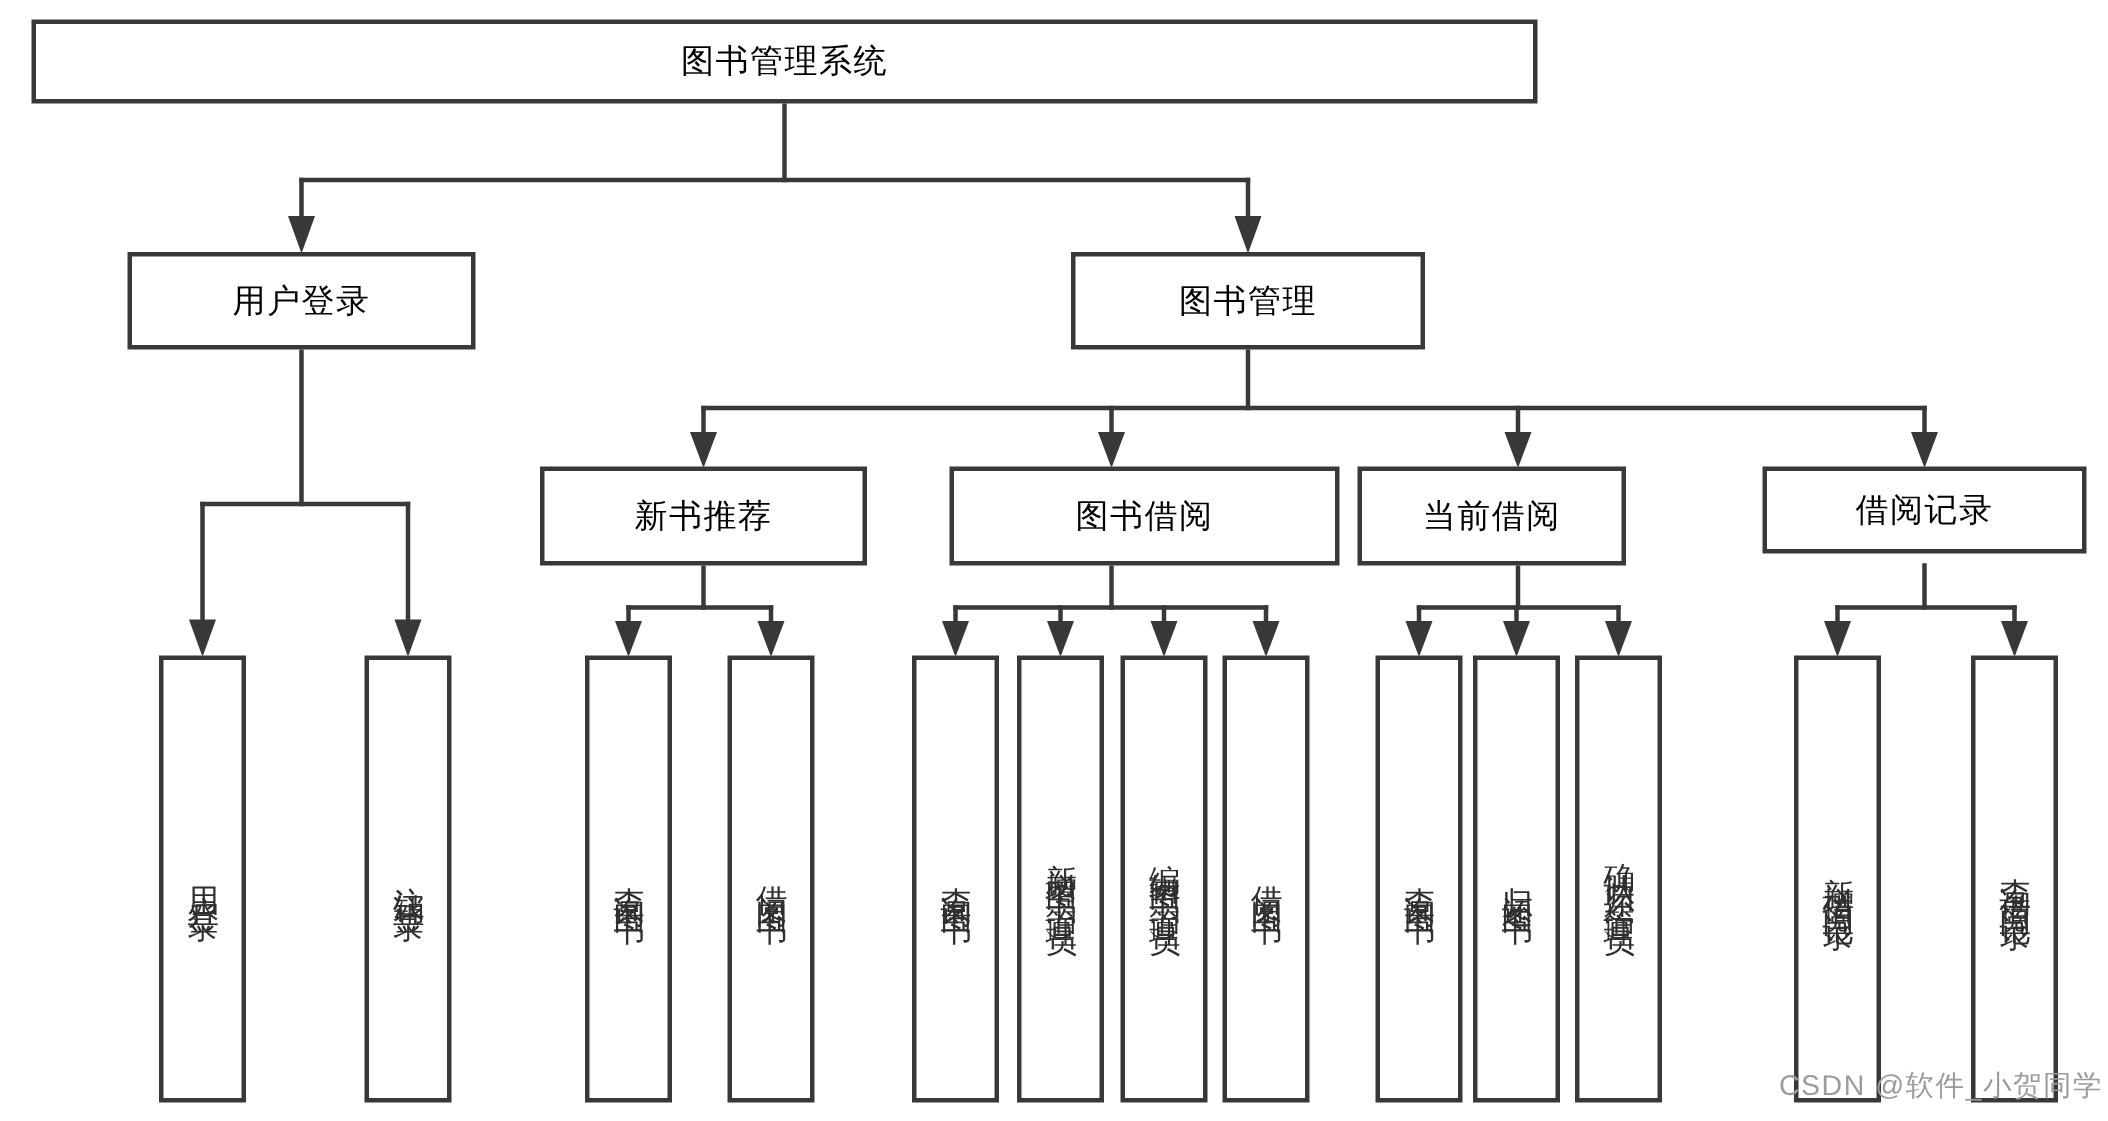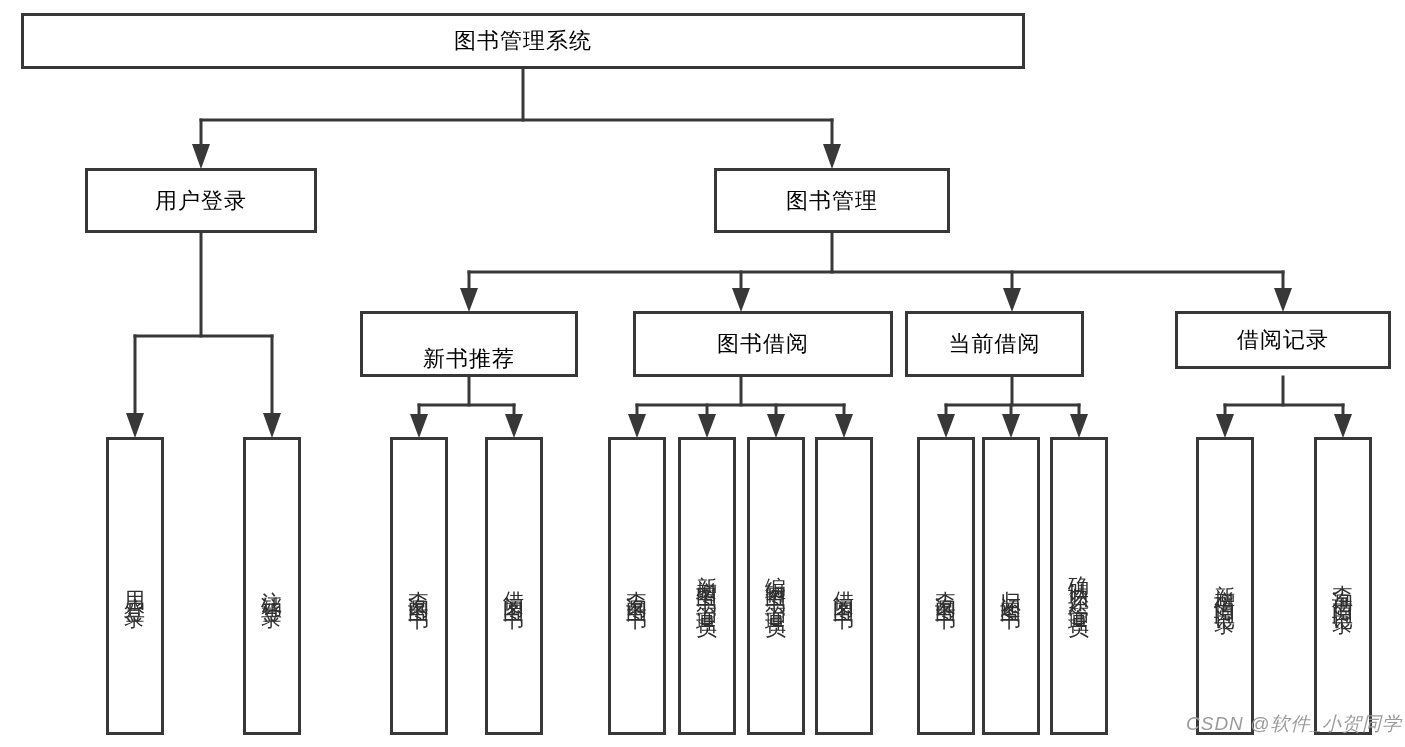--- a/index.html
+++ b/index.html
@@ -52,21 +52,21 @@
     writing-mode: vertical-rl;
     line-height: 1;
     font-size: 21px;
     letter-spacing: 6px;
     white-space: nowrap;
   }
   
   .n-root { left: 21px;   top: 13px;  width: 1004px; height: 56px; }
   .n-l2a  { left: 85px;   top: 168px; width: 232px;  height: 65px; }
   .n-l2b  { left: 714px;  top: 168px; width: 236px;  height: 65px; justify-content: center; }
-  .n-l3a  { left: 360px;  top: 311px; width: 218px;  height: 66px; align-items: flex-end; }
+  .n-l3a  { left: 360px;  top: 311px; width: 218px;  height: 66px; }
   .n-l3b  { left: 633px;  top: 311px; width: 260px;  height: 66px; }
   .n-l3c  { left: 905px;  top: 311px; width: 179px;  height: 66px; }
   .n-l3d  { left: 1175px; top: 311px; width: 216px;  height: 58px; }
   
   .lf-a1 { left: 106px; }
   .lf-a2 { left: 243px; }
   .lf-b1 { left: 390px; }
   .lf-b2 { left: 485px; }
   .lf-c1 { left: 608px; }
   .lf-c2 { left: 678px; }
@@ -79,21 +79,20 @@
   .lf-e2 { left: 1314px; }
   .watermark {
     position: absolute;
     left: 1186px;
     top: 711px;
     font-size: 19px;
     color: #9b9b9b;
     z-index: 6;
     white-space: nowrap;
     letter-spacing: 1px;
-    font-style: italic;
   }
 </style>
 </head>
 <body>
 
 <div class="canvas">
 
   <svg class="connectors" viewBox="0 0 1405 747" xmlns="http://www.w3.org/2000/svg">
     <g stroke="#383838" stroke-width="3" fill="none" stroke-linecap="square">
 

